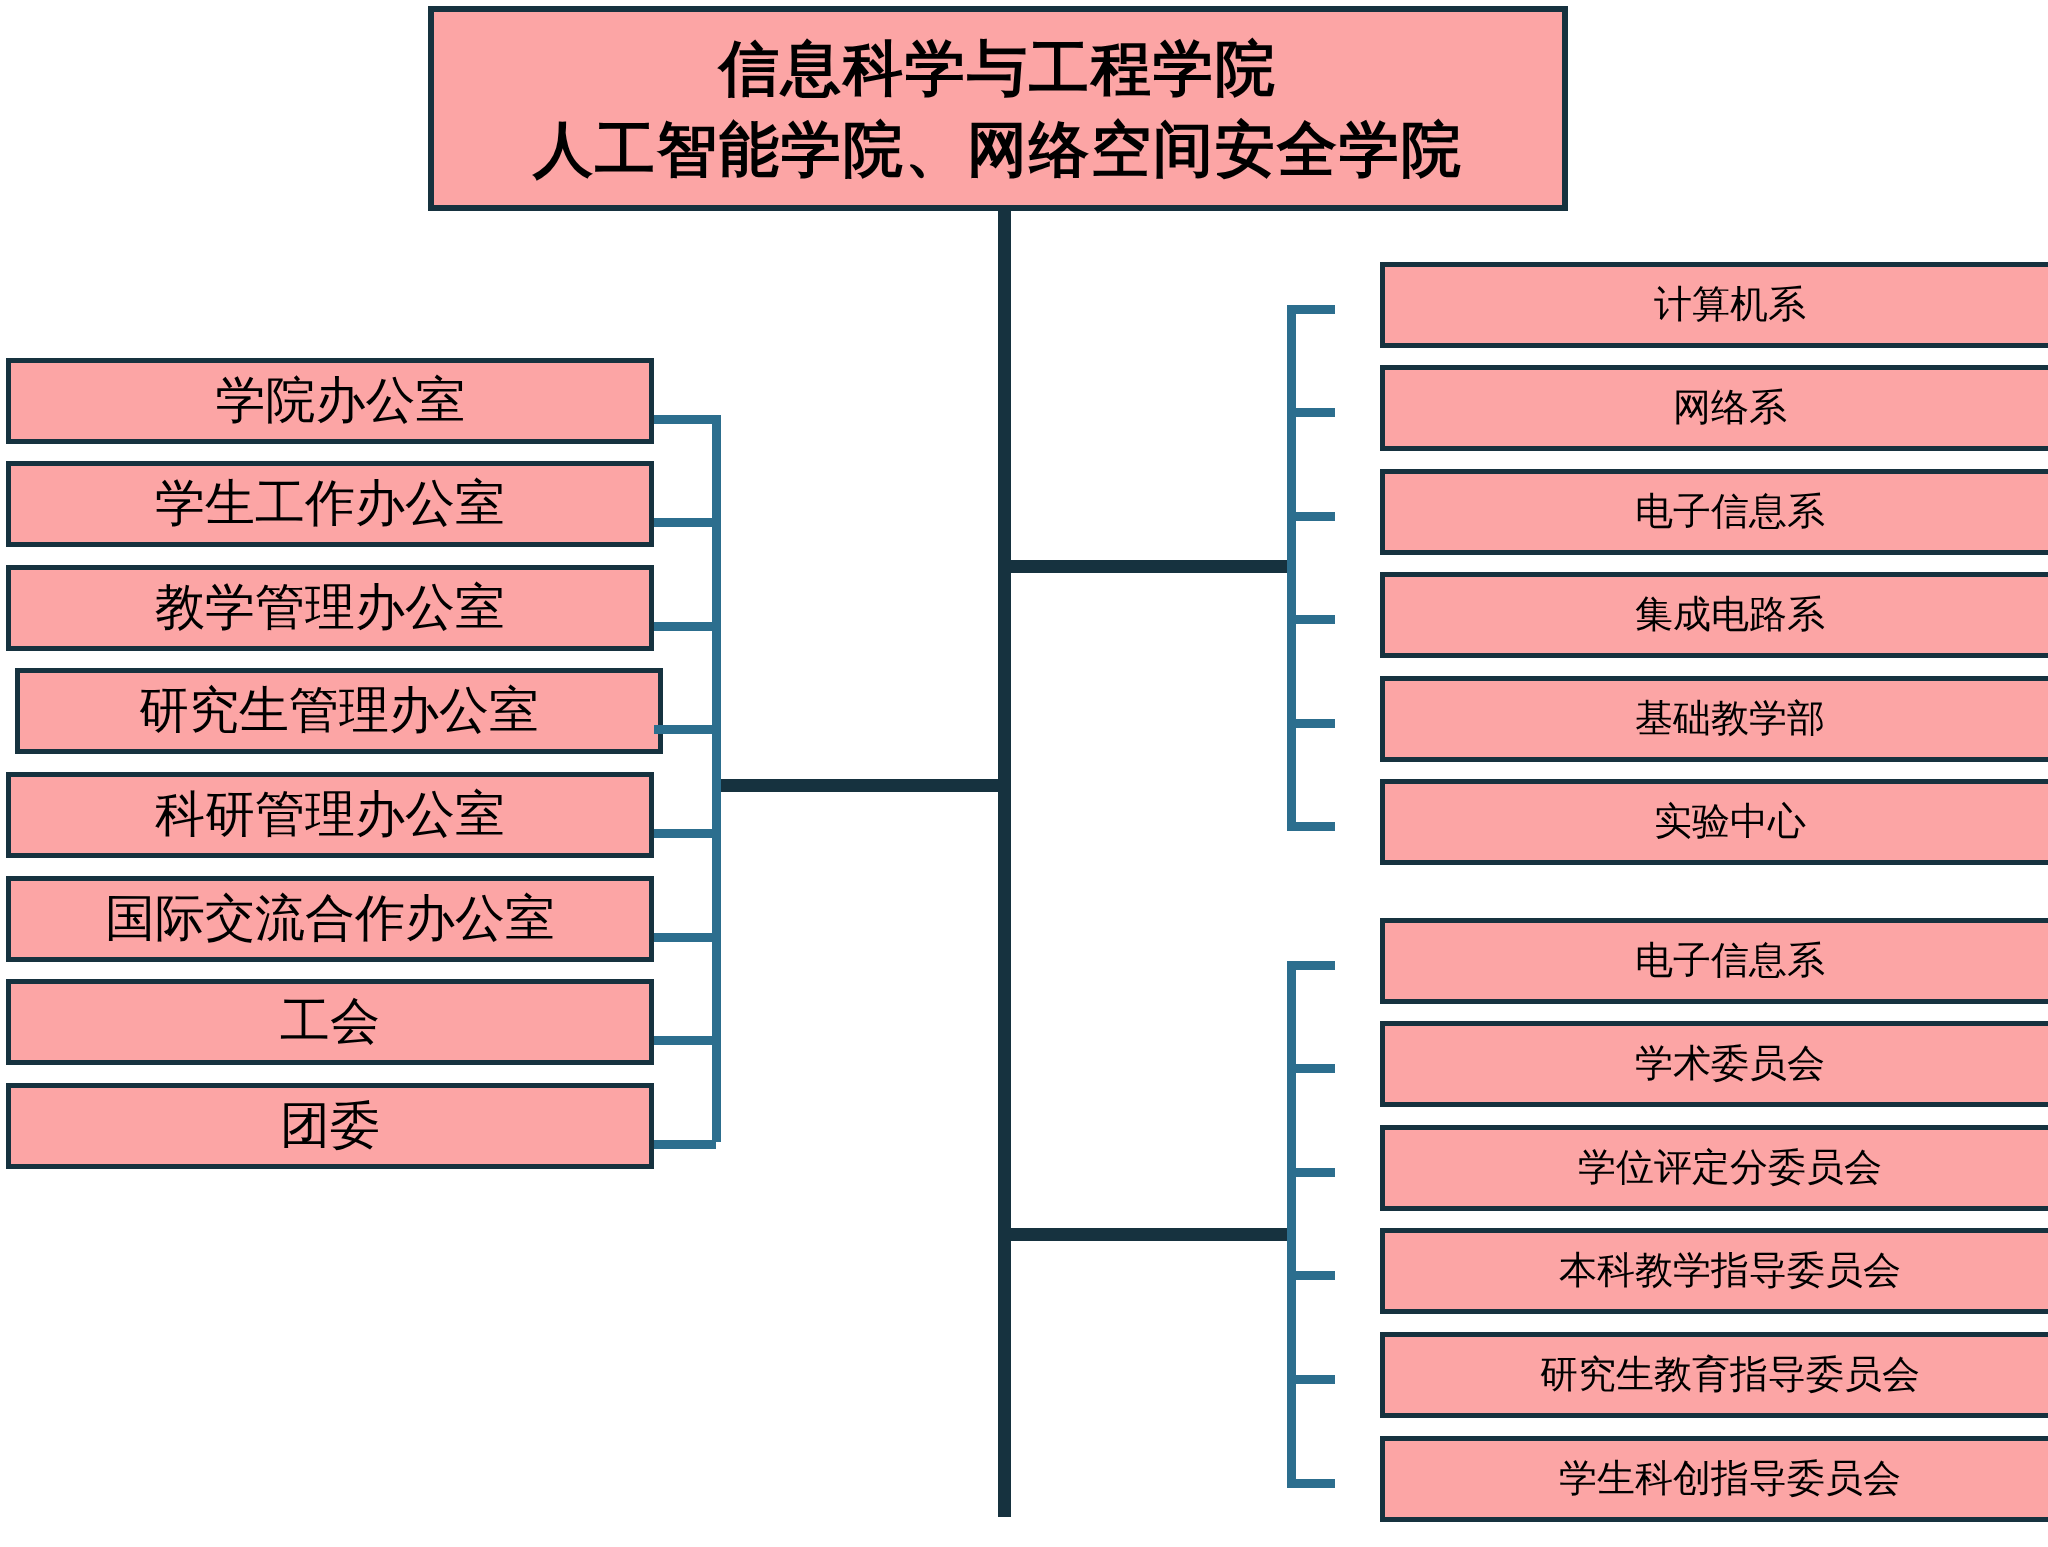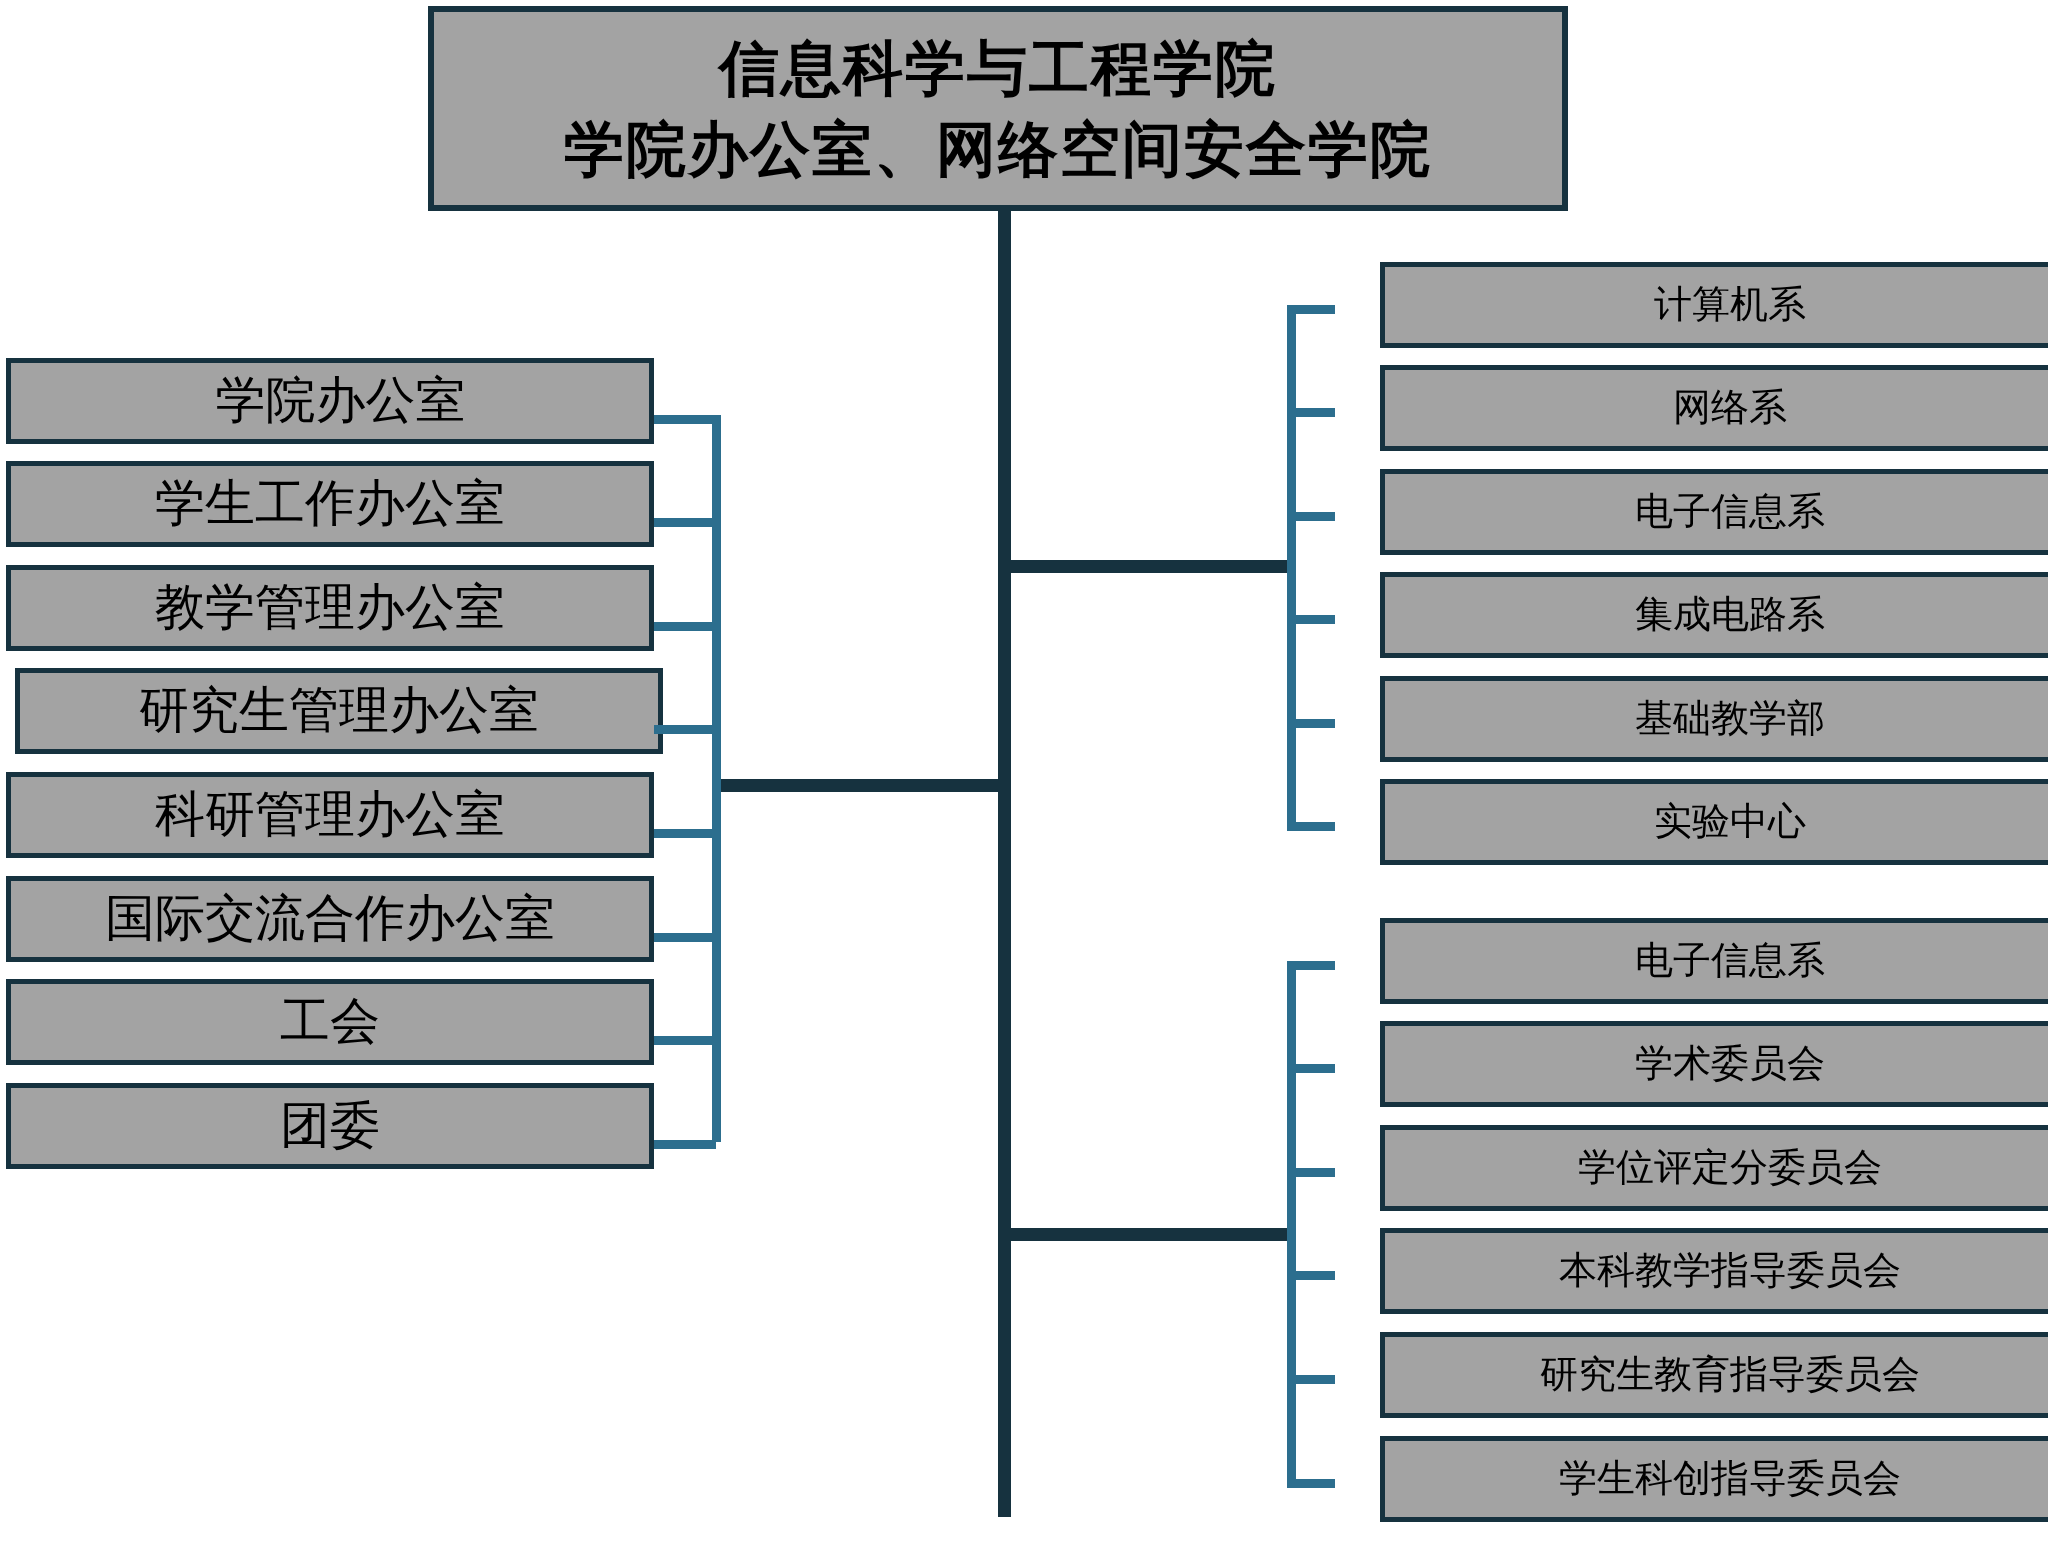--- a/index.html
+++ b/index.html
@@ -14,21 +14,21 @@
     position: relative;
     width: 2048px;
     height: 1547px;
     background: #ffffff;
     overflow: hidden;
   }
 
   
   .node {
     position: absolute;
-    background: #a3a3a3;
+    background: #fca5a5;
     border: 5px solid #16323f;
     display: flex;
     align-items: center;
     justify-content: flex-end;
     text-align: center;
     color: #000000;
     line-height: 1.15;
   }
   .node-label {
     display: block;
@@ -89,21 +89,21 @@
   .branch-h {
     height: 9px;
   }
 </style>
 </head>
 <body>
 
 <div id="chart">
 
   <div class="node" id="root-node">
-    <span class="node-label"><span>信息科学与工程学院</span><br><span>学院办公室、网络空间安全学院</span></span>
+    <span class="node-label"><span>信息科学与工程学院</span><br><span>人工智能学院、网络空间安全学院</span></span>
   </div>
 
   <div class="conn trunk-v dark" style="left:998px; top:211px; height:1306px;"></div>
 
   <div class="conn trunk-h dark" style="left:712px; top:779px; width:292px;"></div>
 
   <div class="conn trunk-h dark" style="left:998px; top:560px; width:298px;"></div>
 
   <div class="conn trunk-h dark" style="left:998px; top:1228px; width:298px;"></div>
 

